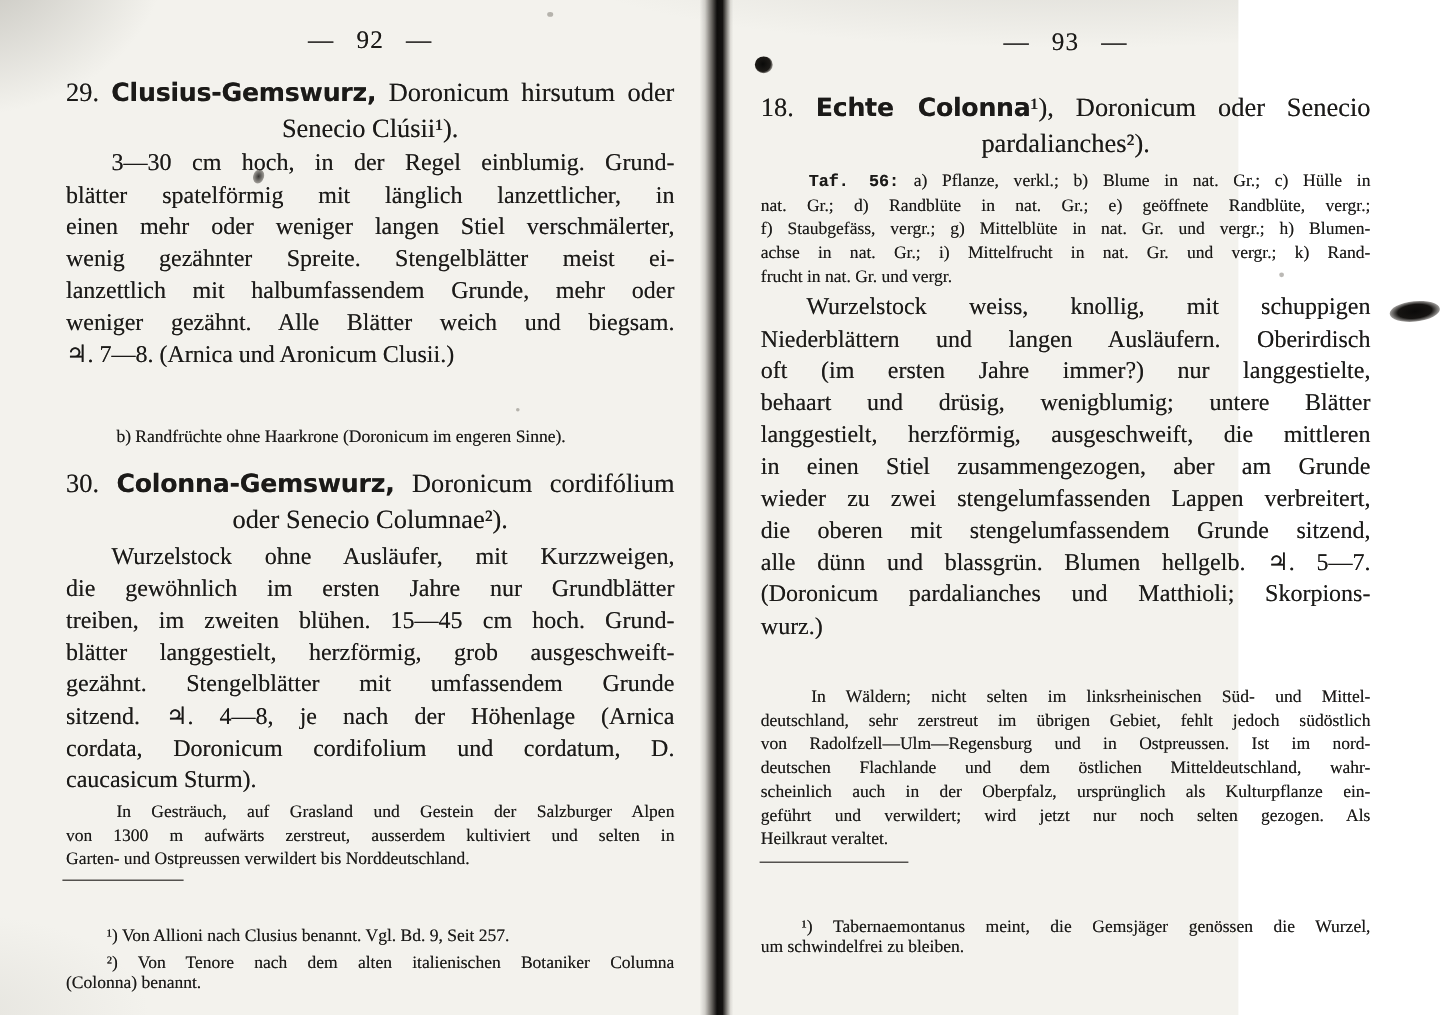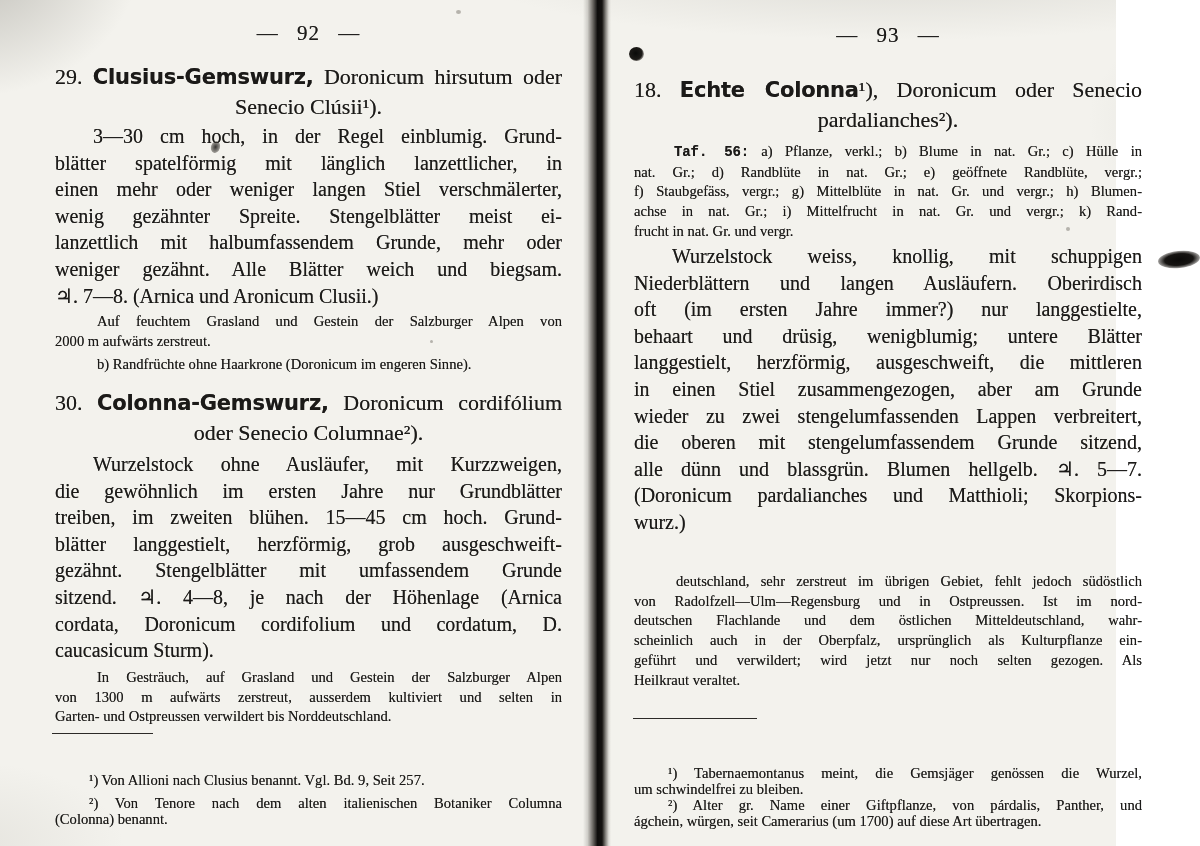--- a/index.html
+++ b/index.html
@@ -2,21 +2,21 @@
 <html><head>
 <meta charset="utf-8">
 <style>
   html,body{margin:0;padding:0;}
   body{
     width:1200px;height:846px;overflow:hidden;
     font-family:"Liberation Serif","DejaVu Serif",serif;
     color:#1b1a18;
   }
   .scan{
-    position:relative;width:1116px;height:846px;
+    position:relative;width:1032px;height:846px;
     background:
       radial-gradient(ellipse 260px 210px at -30px -40px, rgba(148,146,138,.55), rgba(148,146,138,0) 65%),
       radial-gradient(ellipse 620px 100px at 900px -30px, rgba(168,166,158,.30), rgba(168,166,158,0) 70%),
       radial-gradient(ellipse 180px 140px at 1215px 120px, rgba(190,188,180,.28), rgba(190,188,180,0) 70%),
       radial-gradient(ellipse 220px 120px at -30px 846px, rgba(190,188,180,.25), rgba(190,188,180,0) 70%),
       #f3f2ed;
   }
   .page{position:absolute;top:0;height:846px;}
   .page-left{left:55px;width:507px;}
   .page-right{left:634px;width:508px;}
@@ -86,24 +86,20 @@
     <div class="blk para body ind" style="top:123px">
         <div class="ln">3—30 cm hoch, in der Regel einblumig. Grund-</div>
         <div class="ln">blätter spatelförmig mit länglich lanzettlicher, in</div>
         <div class="ln">einen mehr oder weniger langen Stiel verschmälerter,</div>
         <div class="ln">wenig gezähnter Spreite. Stengelblätter meist ei-</div>
         <div class="ln">lanzettlich mit halbumfassendem Grunde, mehr oder</div>
         <div class="ln">weniger gezähnt. Alle Blätter weich und biegsam.</div>
         <div class="ln">♃. 7—8. (Arnica und Aronicum Clusii.)</div>
       </div>
 
-    <div class="blk para small ind" style="top:312px">
-        <div class="ln">Auf feuchtem Grasland und Gestein der Salzburger Alpen von</div>
-        <div class="ln">2000 m aufwärts zerstreut.</div>
-      </div>
 
     <div class="blk para small ind" style="top:355px">
         <div class="ln">b) Randfrüchte ohne Haarkrone (Doronicum im engeren Sinne).</div>
       </div>
 
     <div class="blk hgroup" style="top:388px">
       <div class="hline"><span>30.</span> <span class="hbold">Colonna-Gemswurz,</span> <span>Doronicum cordifólium</span></div>
       <div class="hline center">oder Senecio Columnae²).</div>
     </div>
 
@@ -159,38 +155,35 @@
         <div class="ln">langgestielt, herzförmig, ausgeschweift, die mittleren</div>
         <div class="ln">in einen Stiel zusammengezogen, aber am Grunde</div>
         <div class="ln">wieder zu zwei stengelumfassenden Lappen verbreitert,</div>
         <div class="ln">die oberen mit stengelumfassendem Grunde sitzend,</div>
         <div class="ln">alle dünn und blassgrün. Blumen hellgelb. ♃. 5—7.</div>
         <div class="ln">(Doronicum pardalianches und Matthioli; Skorpions-</div>
         <div class="ln">wurz.)</div>
       </div>
 
     <div class="blk para small ind" style="top:572px">
+        <div class="ln">In Wäldern; nicht selten im linksrheinischen Süd- und Mittel-</div>
         <div class="ln">deutschland, sehr zerstreut im übrigen Gebiet, fehlt jedoch südöstlich</div>
         <div class="ln">von Radolfzell—Ulm—Regensburg und in Ostpreussen. Ist im nord-</div>
         <div class="ln">deutschen Flachlande und dem östlichen Mitteldeutschland, wahr-</div>
         <div class="ln">scheinlich auch in der Oberpfalz, ursprünglich als Kulturpflanze ein-</div>
         <div class="ln">geführt und verwildert; wird jetzt nur noch selten gezogen. Als</div>
         <div class="ln">Heilkraut veraltet.</div>
       </div>
 
     <div class="fnrule" style="top:718px;left:-1px;width:124px;"></div>
 
     <div class="blk para fnote ind" style="top:730px">
         <div class="ln">¹) Tabernaemontanus meint, die Gemsjäger genössen die Wurzel,</div>
         <div class="ln">um schwindelfrei zu bleiben.</div>
       </div>
-    <div class="blk para fnote ind" style="top:762px">
-        <div class="ln">²) Alter gr. Name einer Giftpflanze, von párdalis, Panther, und</div>
-        <div class="ln">ágchein, würgen, seit Camerarius (um 1700) auf diese Art übertragen.</div>
-      </div>
   </div>
 
   <div class="gutter"></div>
   <div class="inkdot"></div>
   <div class="inksmudge"></div>
   <div class="inkblot"></div>
   <div class="speck" style="left:456px;top:10px;width:5px;height:4px;"></div>
   <div class="speck" style="left:430px;top:340px;width:3px;height:3px;"></div>
 
   <div class="speck" style="left:1066px;top:227px;width:4px;height:4px;"></div>

